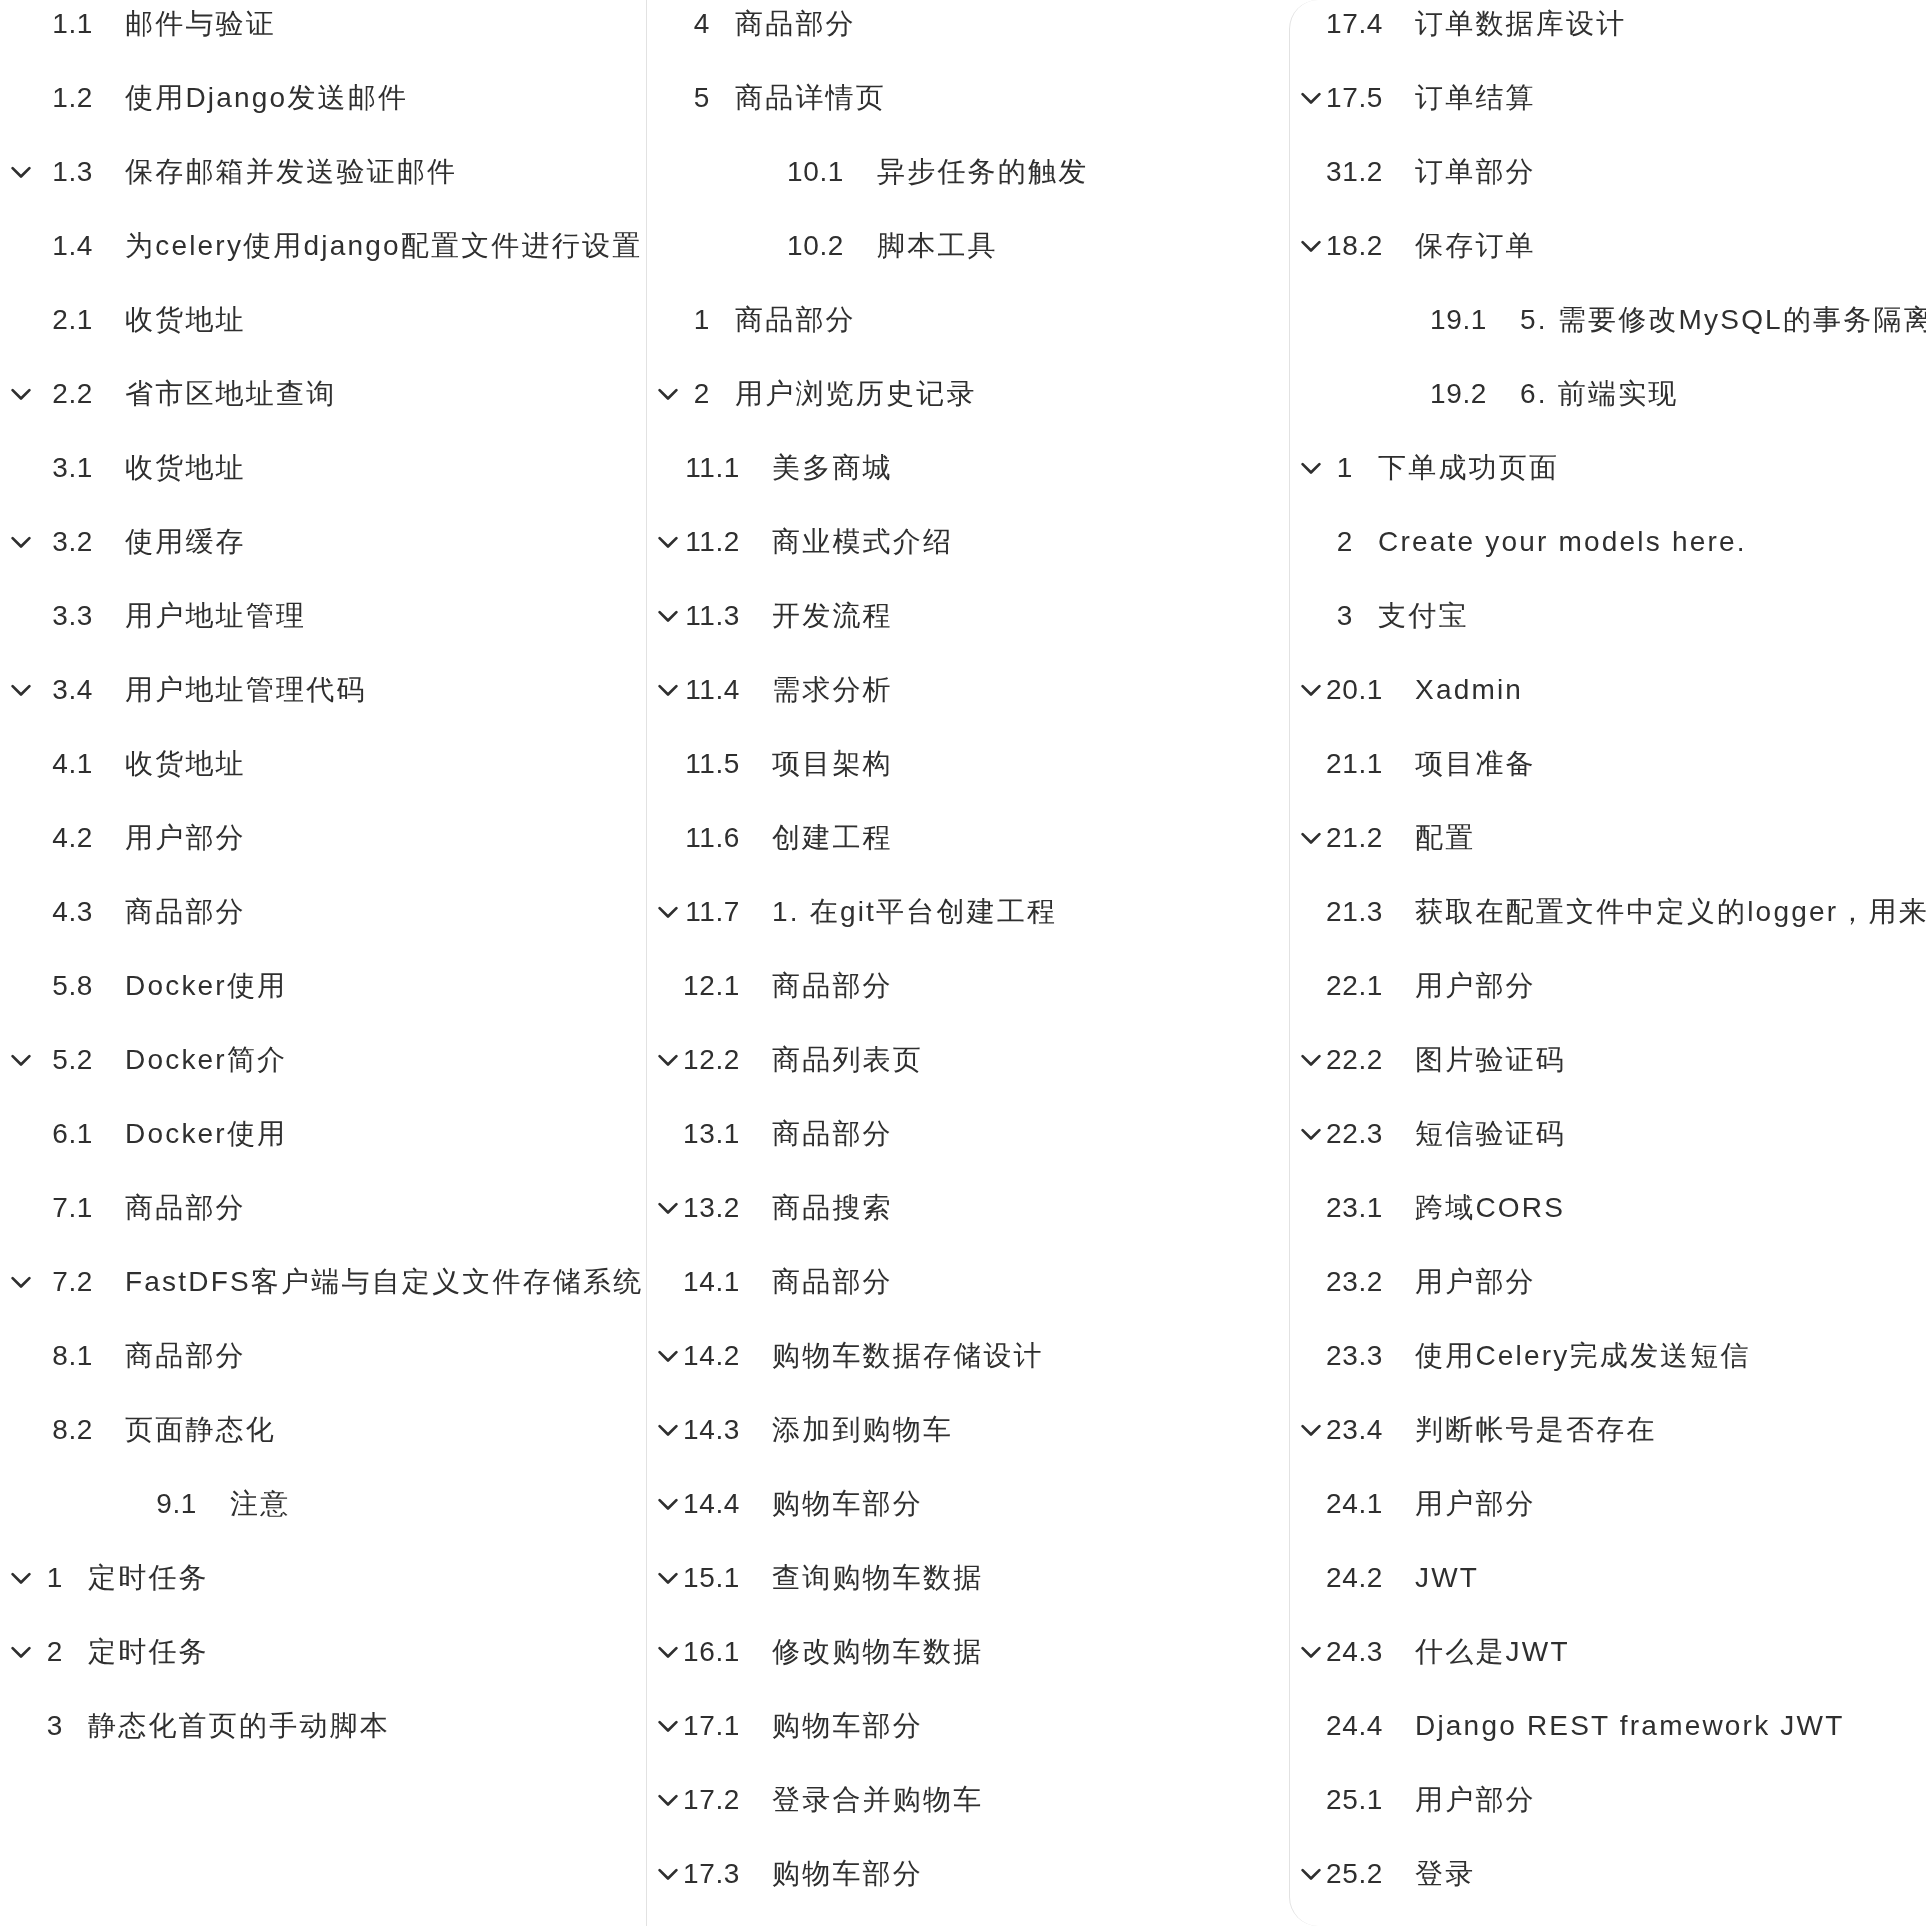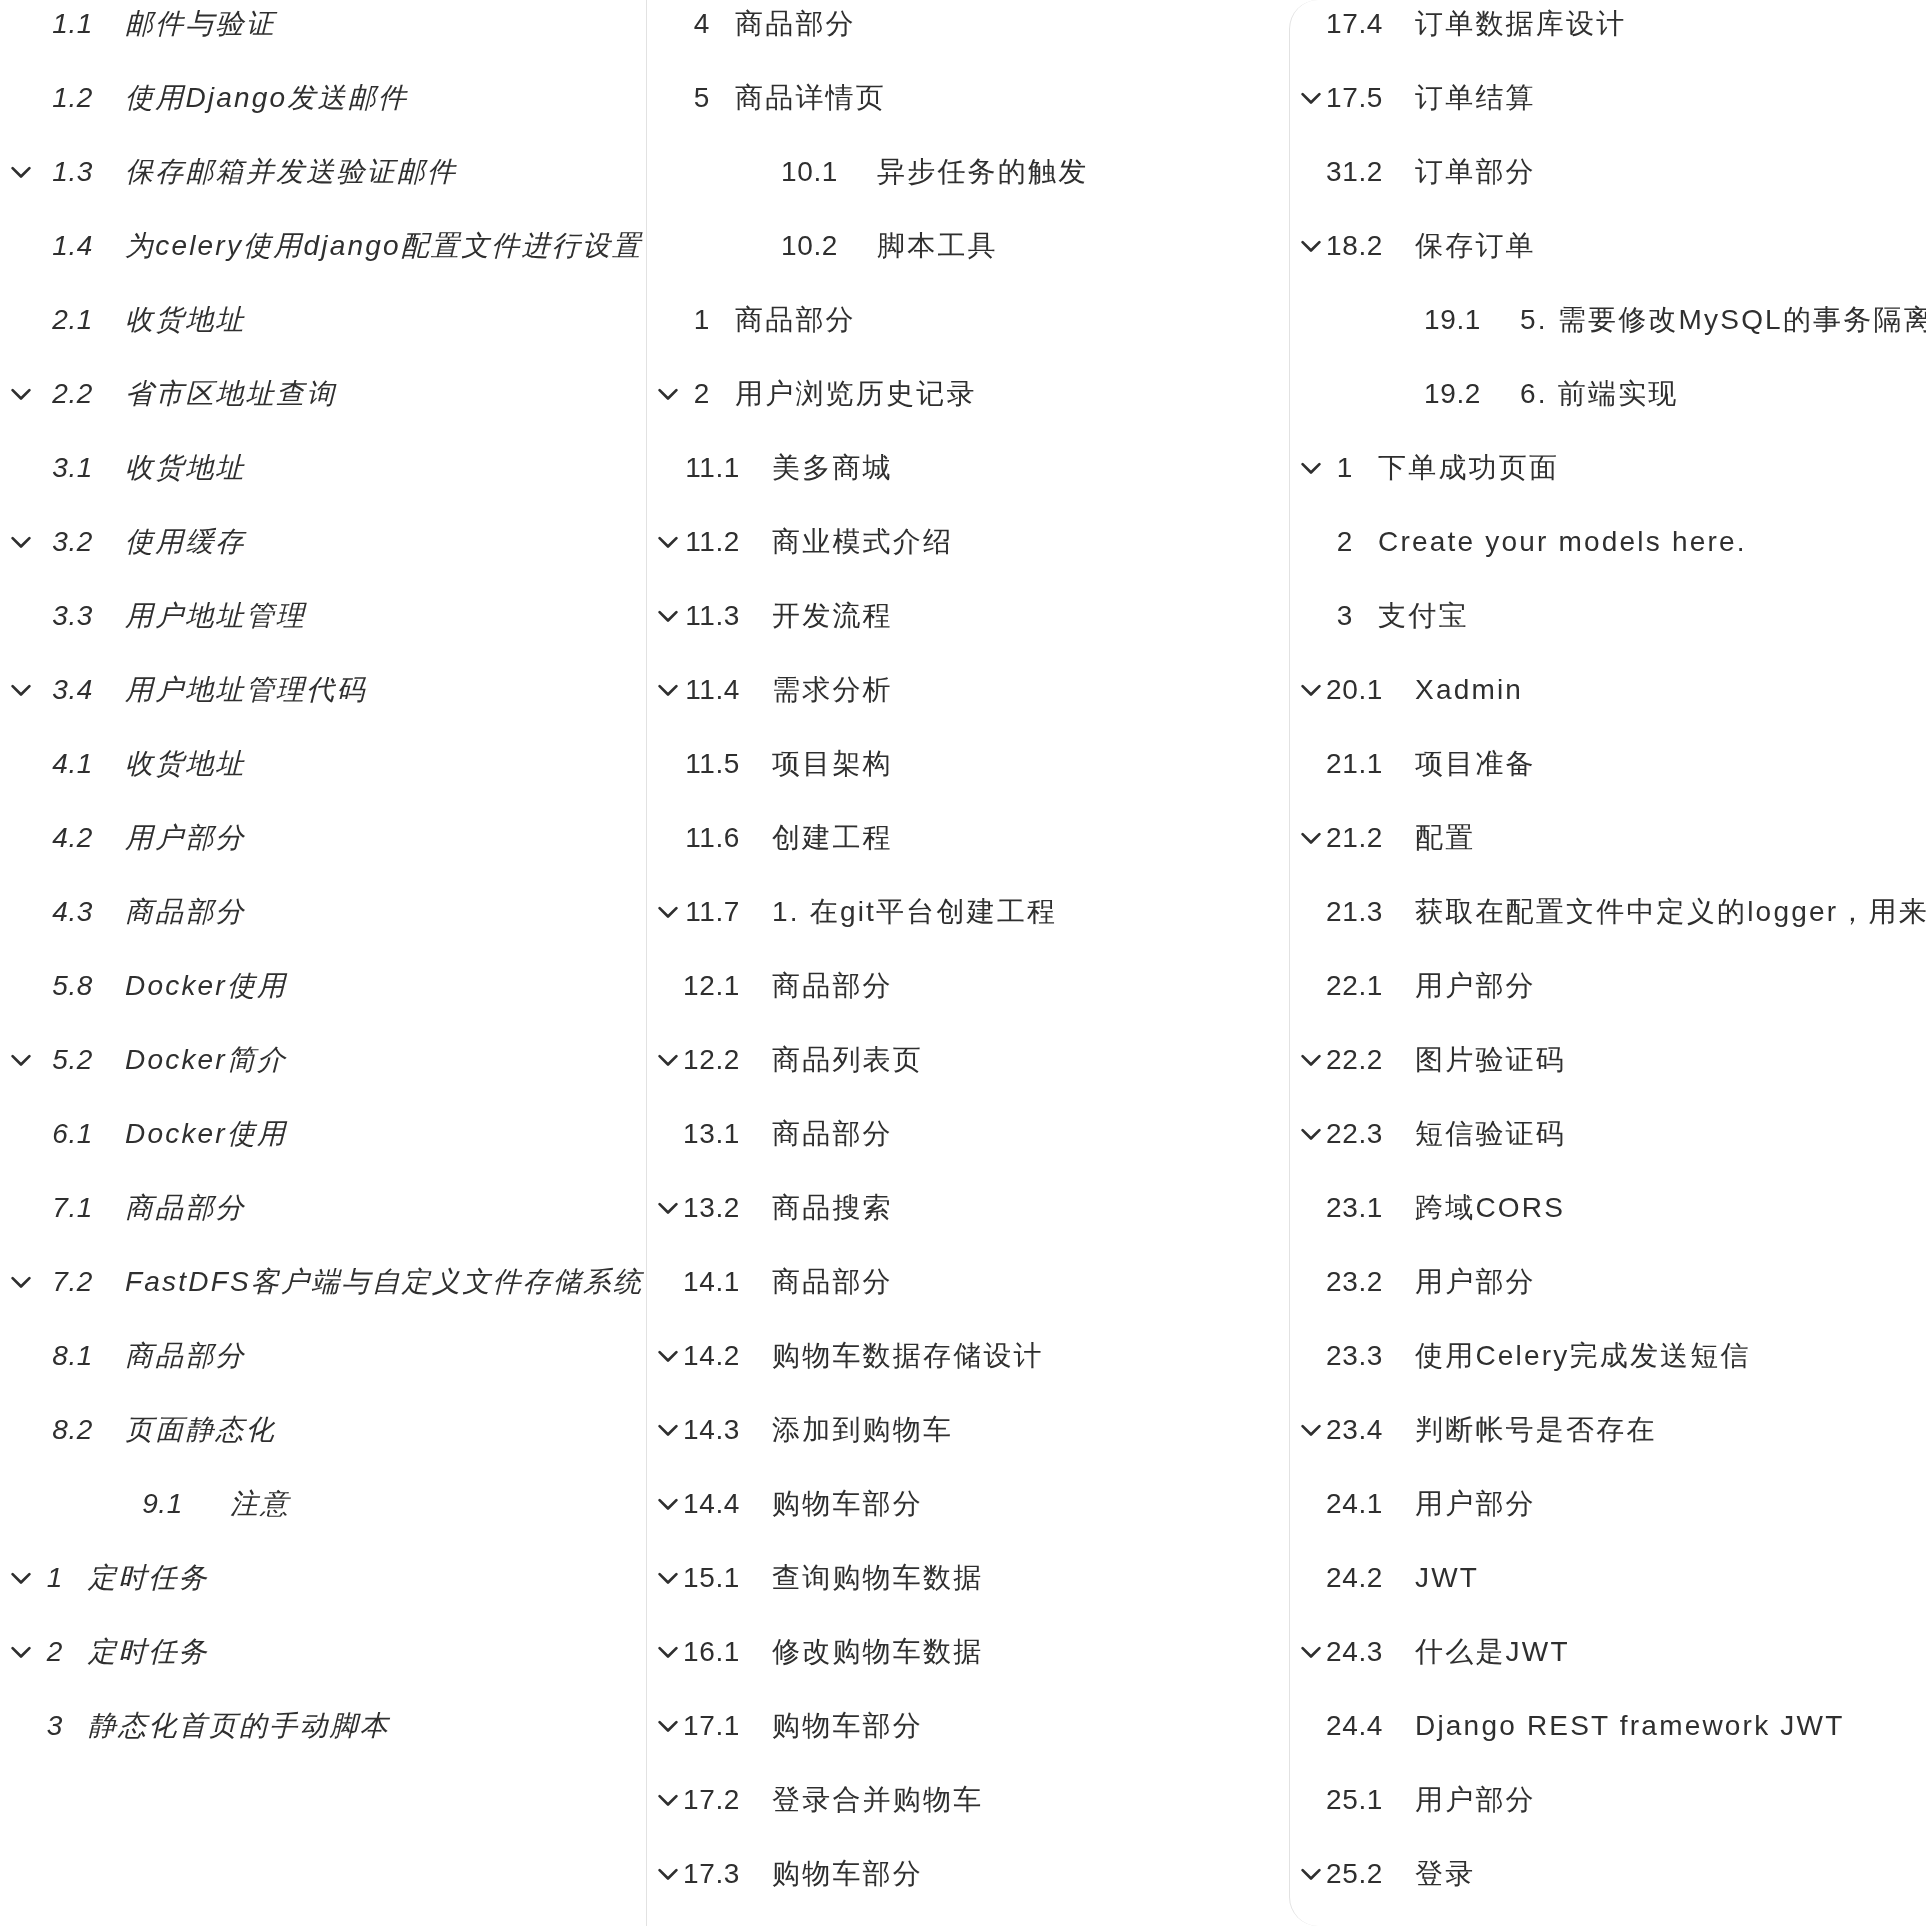--- a/index.html
+++ b/index.html
@@ -20,21 +20,21 @@
     height: 1926px;
     background: var(--bg, #ffffff);
   }
   .col {
     position: relative;
     height: 1926px;
     overflow: hidden;
     flex: none;
     box-sizing: border-box;
   }
-  .col-1 { width: 646px; font-style: italic; }
+  .col-1 { width: 646px; }
   .col-2 { width: 643px; border-left: 1.3px solid var(--divider, #e2e2e2); }
   .col-3 { width: 637px;  border-left: 1.3px solid var(--divider, #e2e2e2); border-radius: 29px; }
   .stack { margin-top: -13px; }
   .row {
     position: relative;
     height: 74px;
   }
   .num, .title {
     position: absolute;
     top: 50%;
@@ -43,21 +43,21 @@
     line-height: 1;
     color: var(--text, #2f2f2f);
     white-space: nowrap;
   }
   .num { text-align: right; letter-spacing: 0.6px; }
   .title { letter-spacing: 2.2px; }
   .lvl1 .num   { left: 26px;  width: 37px;  }
   .lvl1 .title { left: 88px; }
   .lvl2 .num   { left: 26px;  width: 67px; }
   .lvl2 .title { left: 125px; }
-  .lvl3 .num   { left: 128px; width: 69px; text-align: center; }
+  .lvl3 .num   { left: 128px; width: 69px; }
   .lvl3 .title { left: 230px; }
   .chev {
     position: absolute;
     left: 10.3px;
     top: 50%;
     transform: translateY(-50%);
     width: 22px;
     height: 22px;
     color: var(--text, #2f2f2f);
   }

